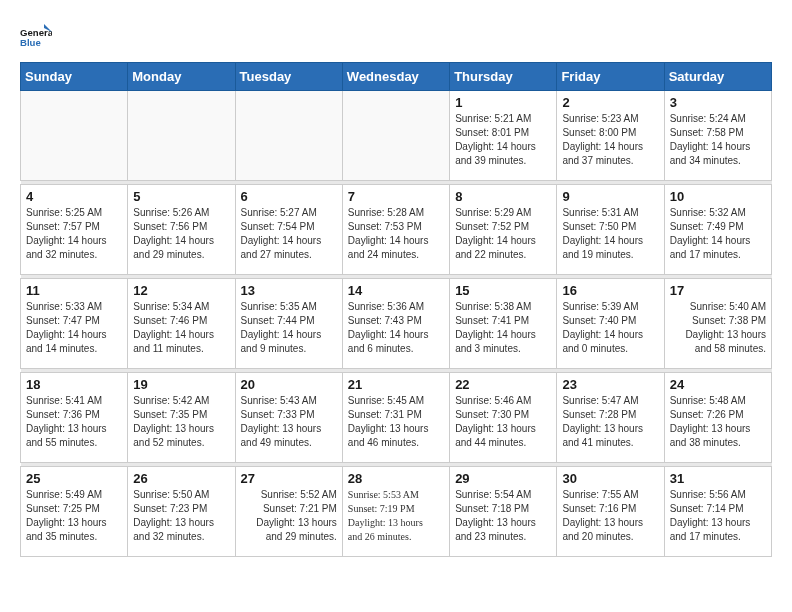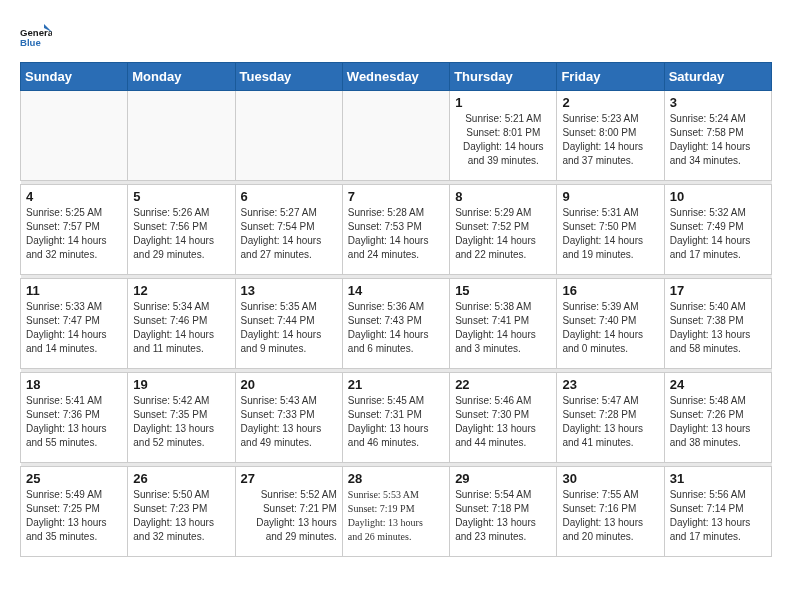--- a/index.html
+++ b/index.html
@@ -116,21 +116,21 @@
       </tr>
   </thead>
   <tbody id="calendar-body">
   <tr>
         <td class="empty"></td>
         <td class="empty"></td>
         <td class="empty"></td>
         <td class="empty"></td>
         <td>
           <div class="day-num">1</div>
-          <div class="day-info" style="white-space: pre-line; text-align: center;">Sunrise: 5:21 AM
+          <div class="day-info" style="white-space: pre-line;">Sunrise: 5:21 AM
 Sunset: 8:01 PM
 Daylight: 14 hours
 and 39 minutes.</div>
         </td>
         <td>
           <div class="day-num">2</div>
           <div class="day-info" style="white-space: pre-line;">Sunrise: 5:23 AM
 Sunset: 8:00 PM
 Daylight: 14 hours
 and 37 minutes.</div>
@@ -238,21 +238,21 @@
         </td>
         <td>
           <div class="day-num">16</div>
           <div class="day-info" style="white-space: pre-line;">Sunrise: 5:39 AM
 Sunset: 7:40 PM
 Daylight: 14 hours
 and 0 minutes.</div>
         </td>
         <td>
           <div class="day-num">17</div>
-          <div class="day-info" style="white-space: pre-line;">Sunrise: 5:40 AM
+          <div class="day-info" style="white-space: pre-line; text-align: right;">Sunrise: 5:40 AM
 Sunset: 7:38 PM
 Daylight: 13 hours
 and 58 minutes.</div>
         </td>
       </tr>
       <tr class="row-separator">
         <td colspan="7"></td>
       </tr>
       <tr>
         <td>

